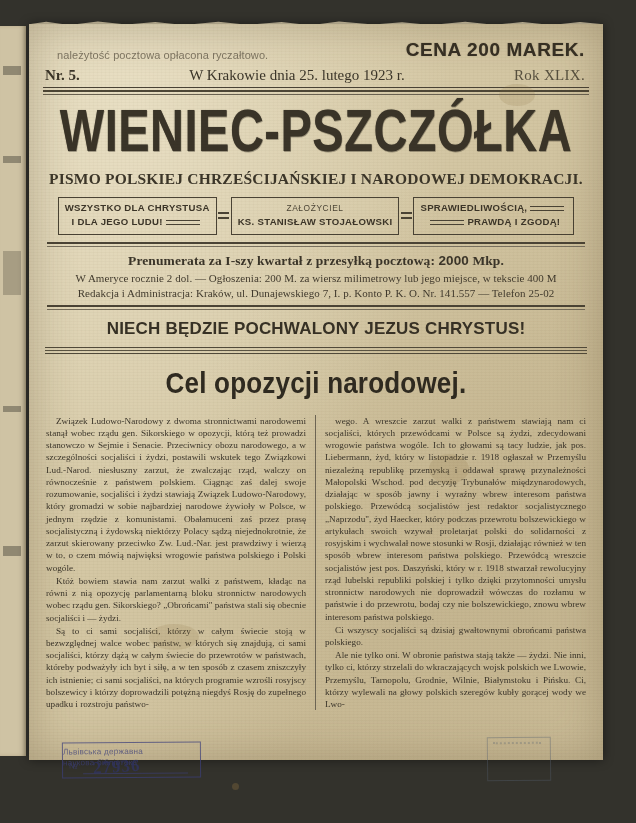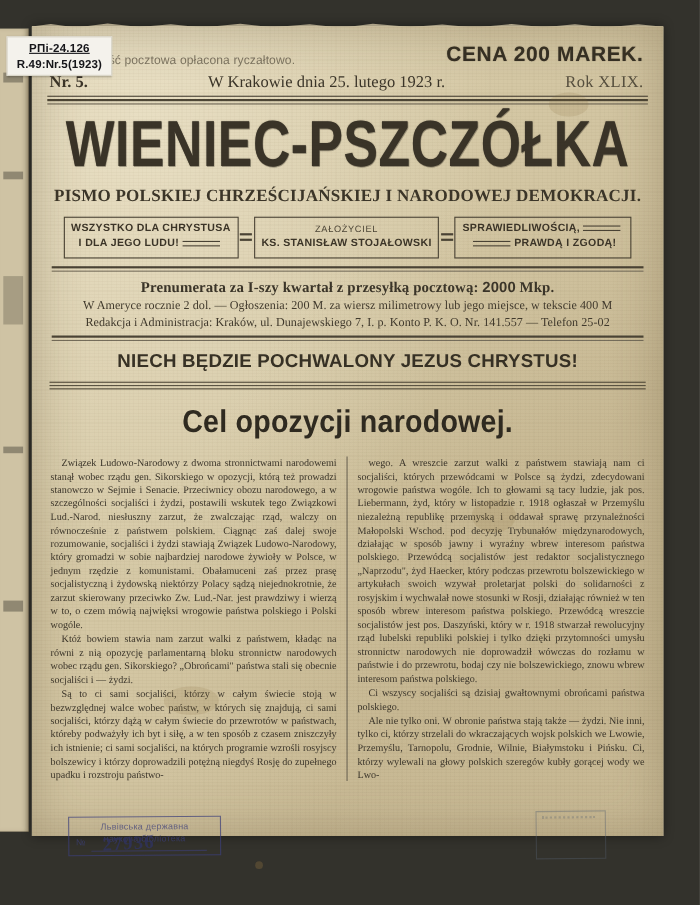--- a/index.html
+++ b/index.html
@@ -266,21 +266,20 @@
   
   .stamp-ua {
     position: absolute;
     left: 62px; top: 742px;
     width: 139px; height: 36px;
     border: 1px solid #3c3f7a;
     color: #3c3f7a;
     font-family: "Liberation Sans", sans-serif;
     font-size: 8.2px;
     line-height: 1.35;
-    text-align: center;
     padding-top: 3px;
     box-sizing: border-box;
     opacity: .72;
     transform: rotate(-0.4deg);
     z-index: 30;
     letter-spacing: .2px;
   }
   .stamp-ua .num {
     position: absolute;
     left: 30px; top: 13px;
@@ -420,18 +419,14 @@
     <div>Львівська державна</div>
     <div>наукова бібліотека</div>
     <div class="prefix">№</div>
     <div class="num">27936</div>
     <div class="underline"></div>
   </div>
 
   <div class="stamp-faint"></div>
   <div class="ink-dot"></div>
 
-  <div class="call-label">
-    <div class="l1">РПi-24.126</div>
-    <div class="l2">R.49:Nr.5(1923)</div>
-  </div>
 
 </div>
 
 </body></html>

